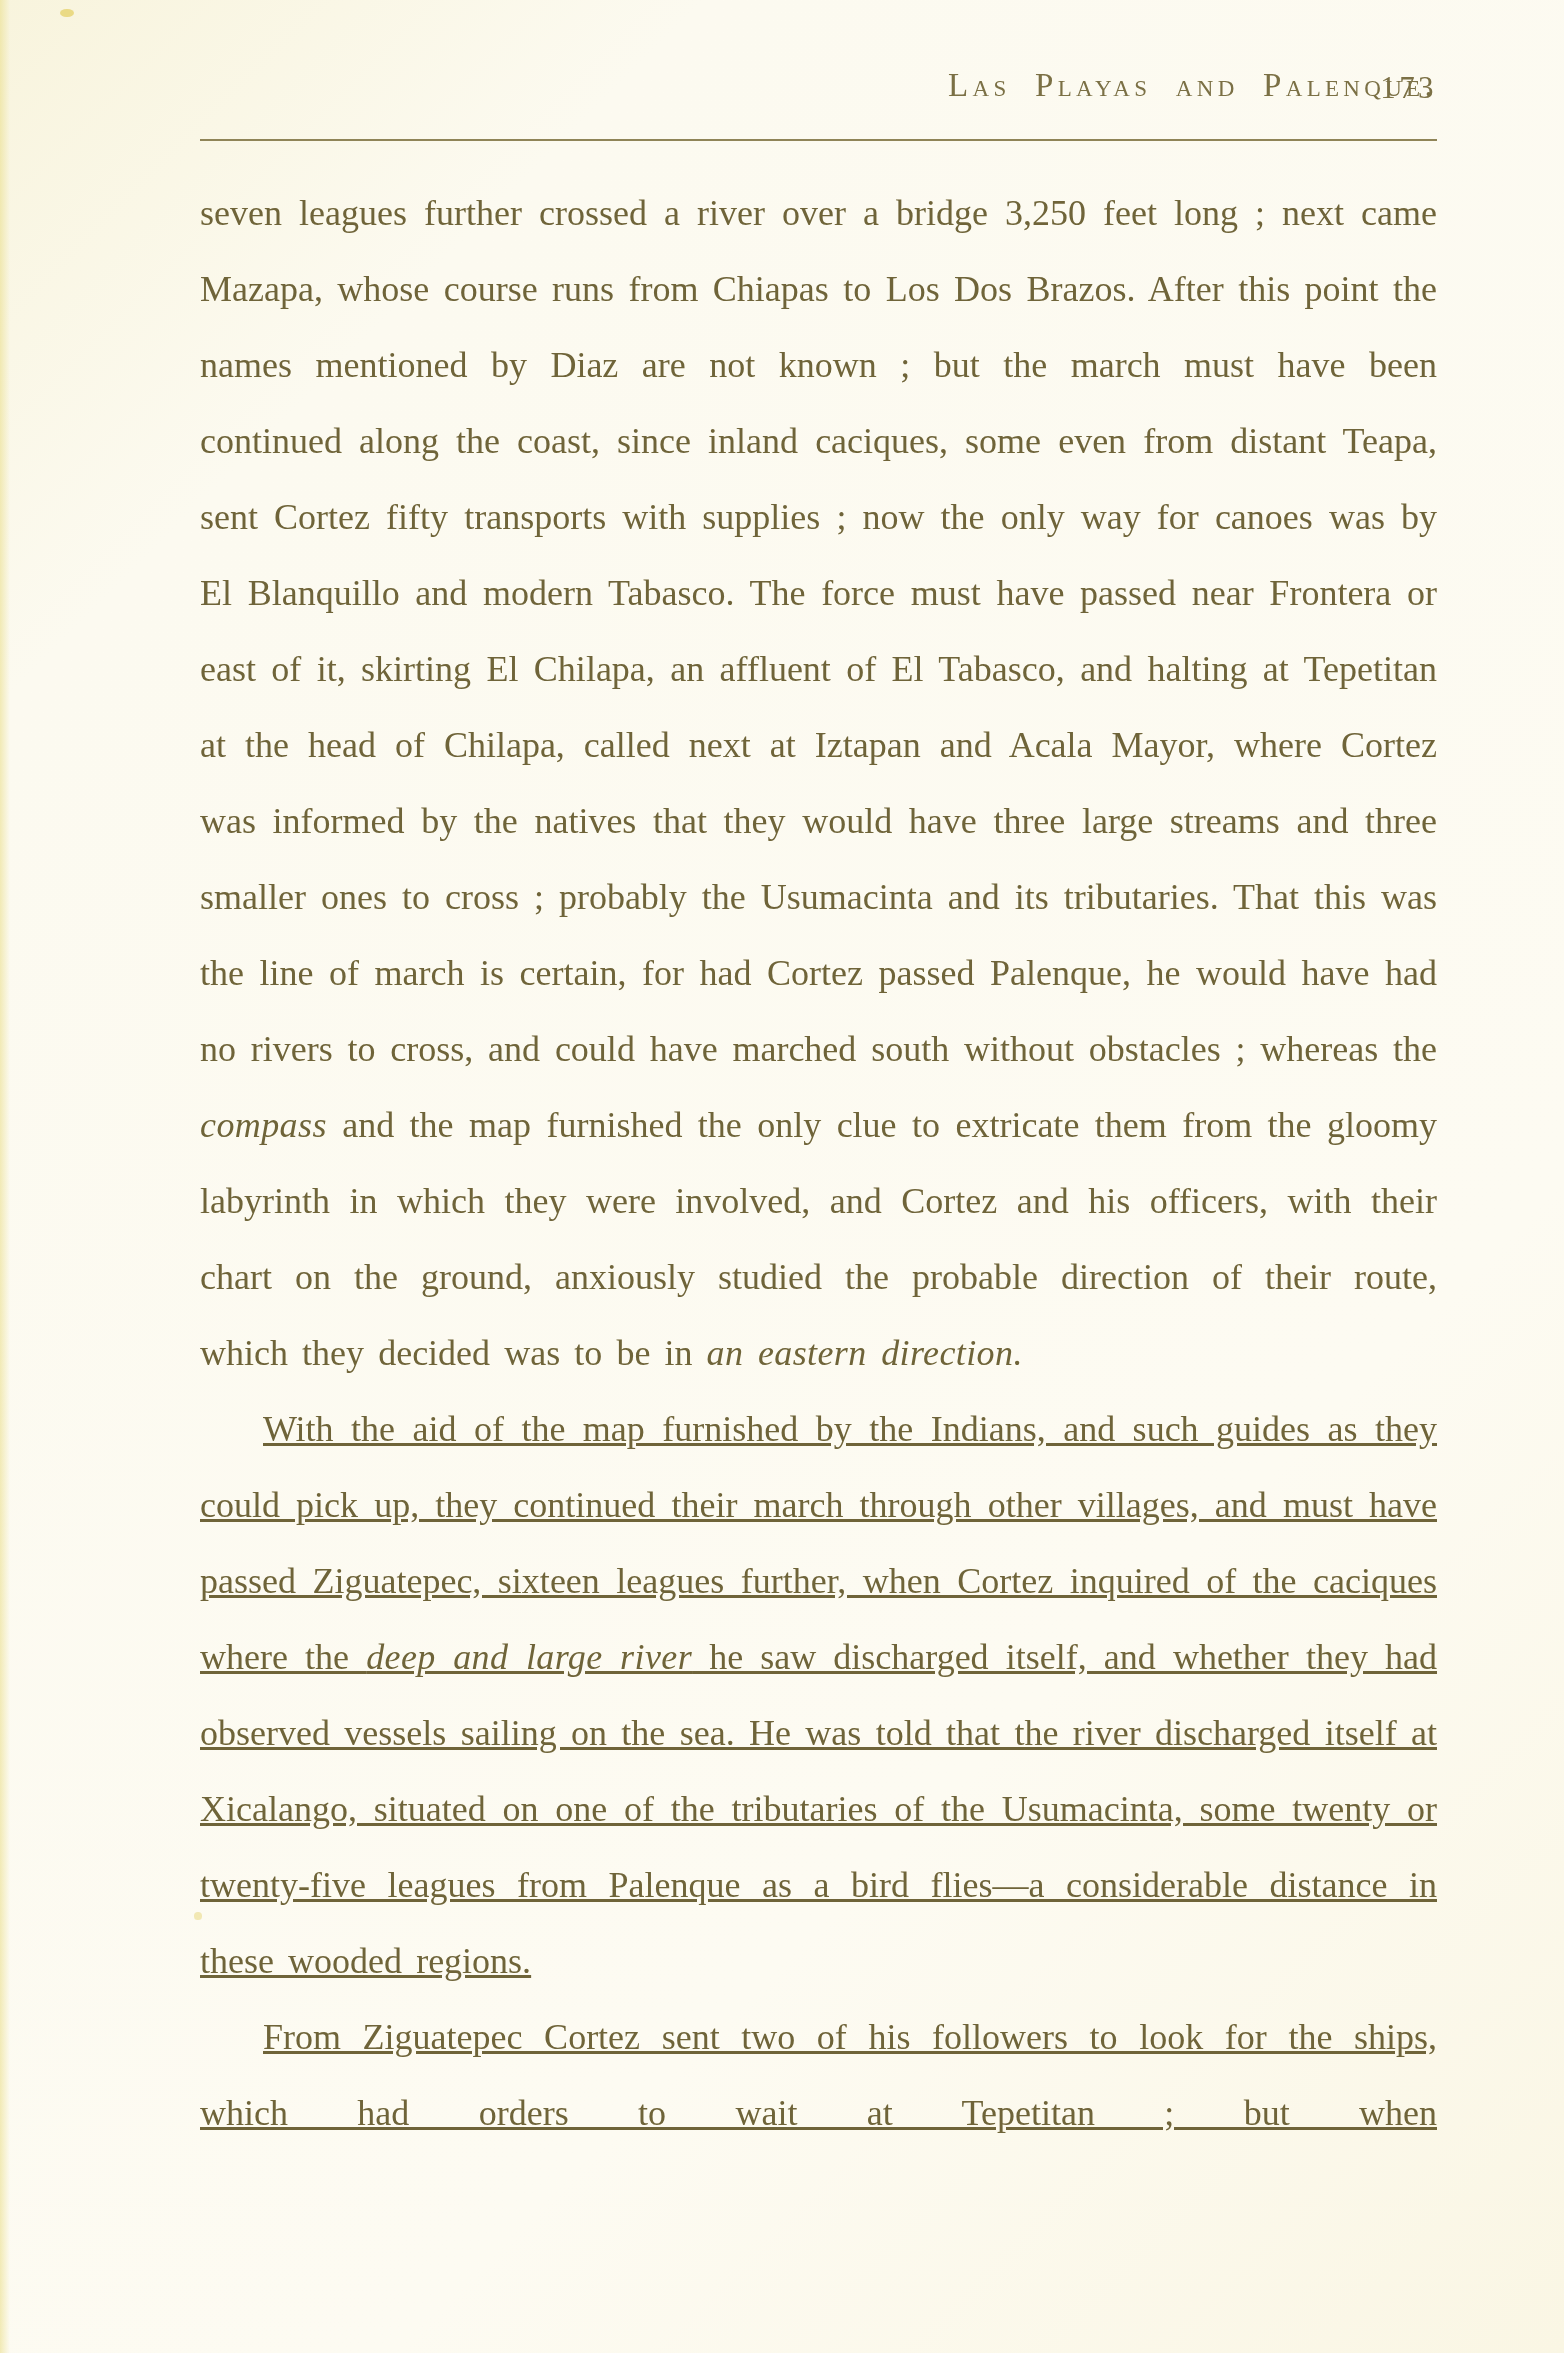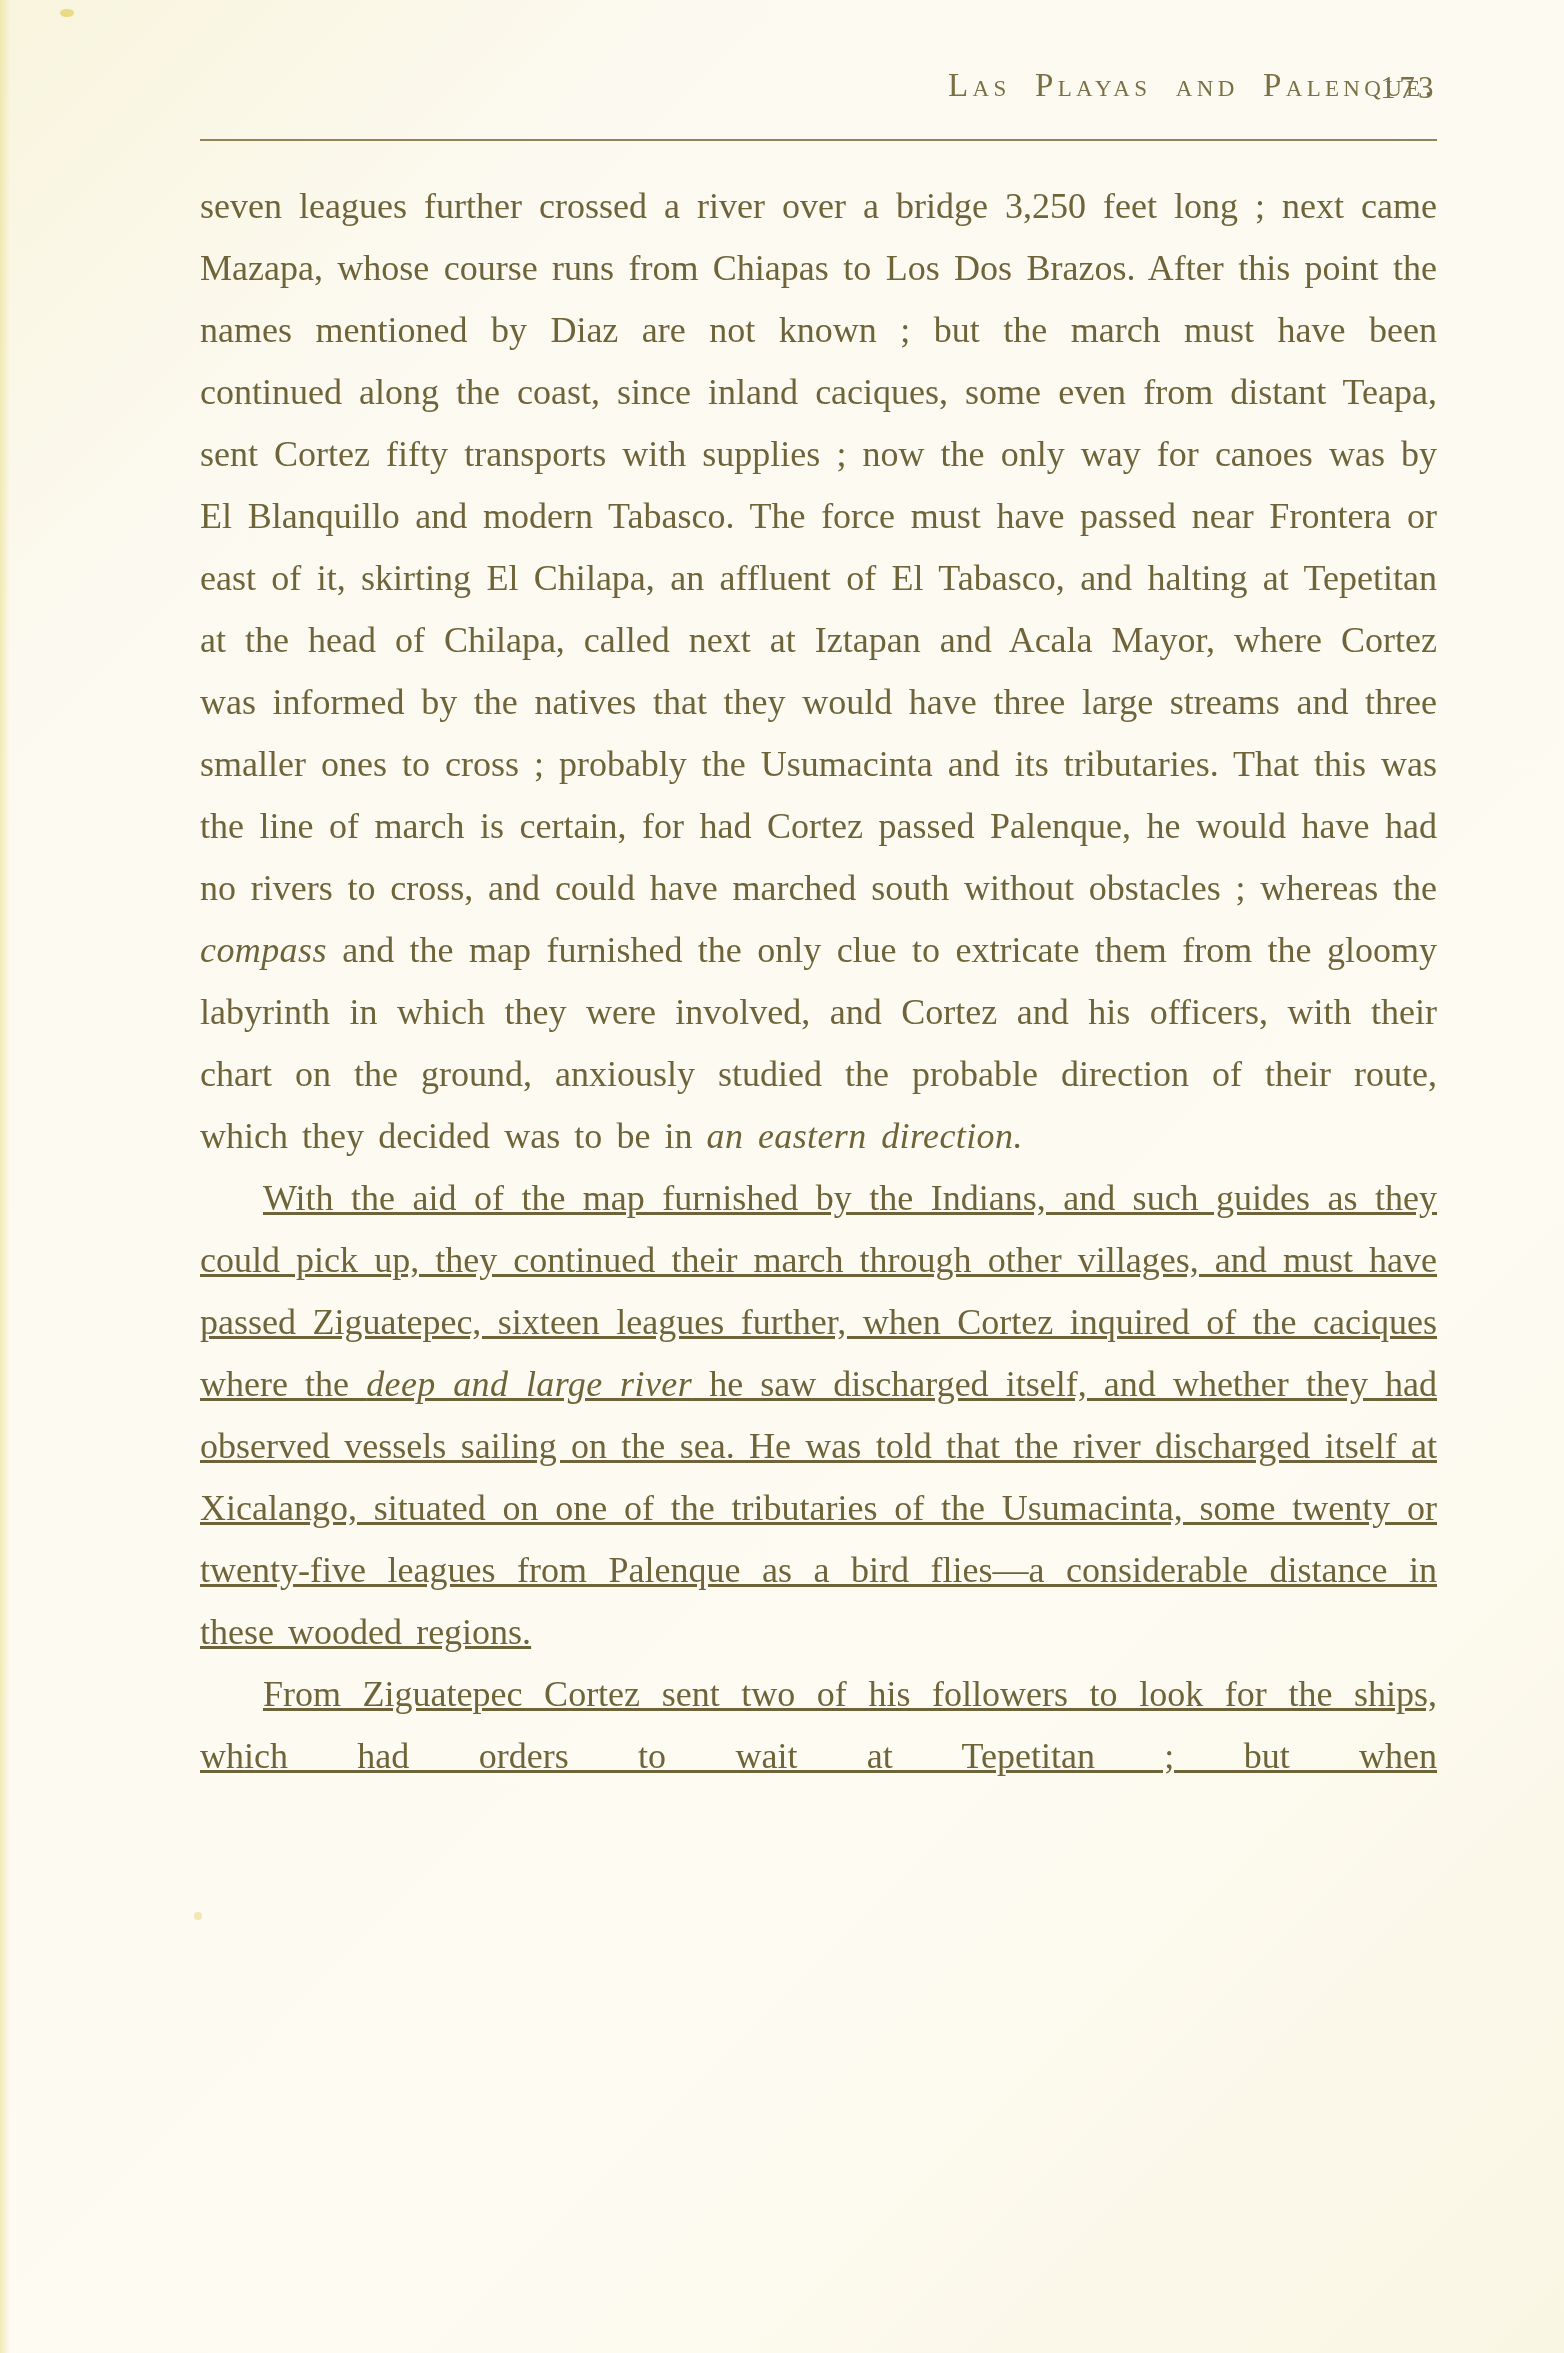--- a/index.html
+++ b/index.html
@@ -61,21 +61,21 @@
     color: #7b7045;
   }
   .rule {
     height: 2.6px;
     background: #8f8457;
     margin-top: 20.6px;
   }
   .body-text {
     margin-top: 34px;
     font-size: 36px;
-    line-height: 62px;
+    line-height: 76px;
     text-align: justify;
     word-spacing: 5.1px;
   }
   .body-text p {
     margin: 0;
   }
   .body-text p.indent {
     text-indent: 63px;
     text-decoration: underline;
   }

